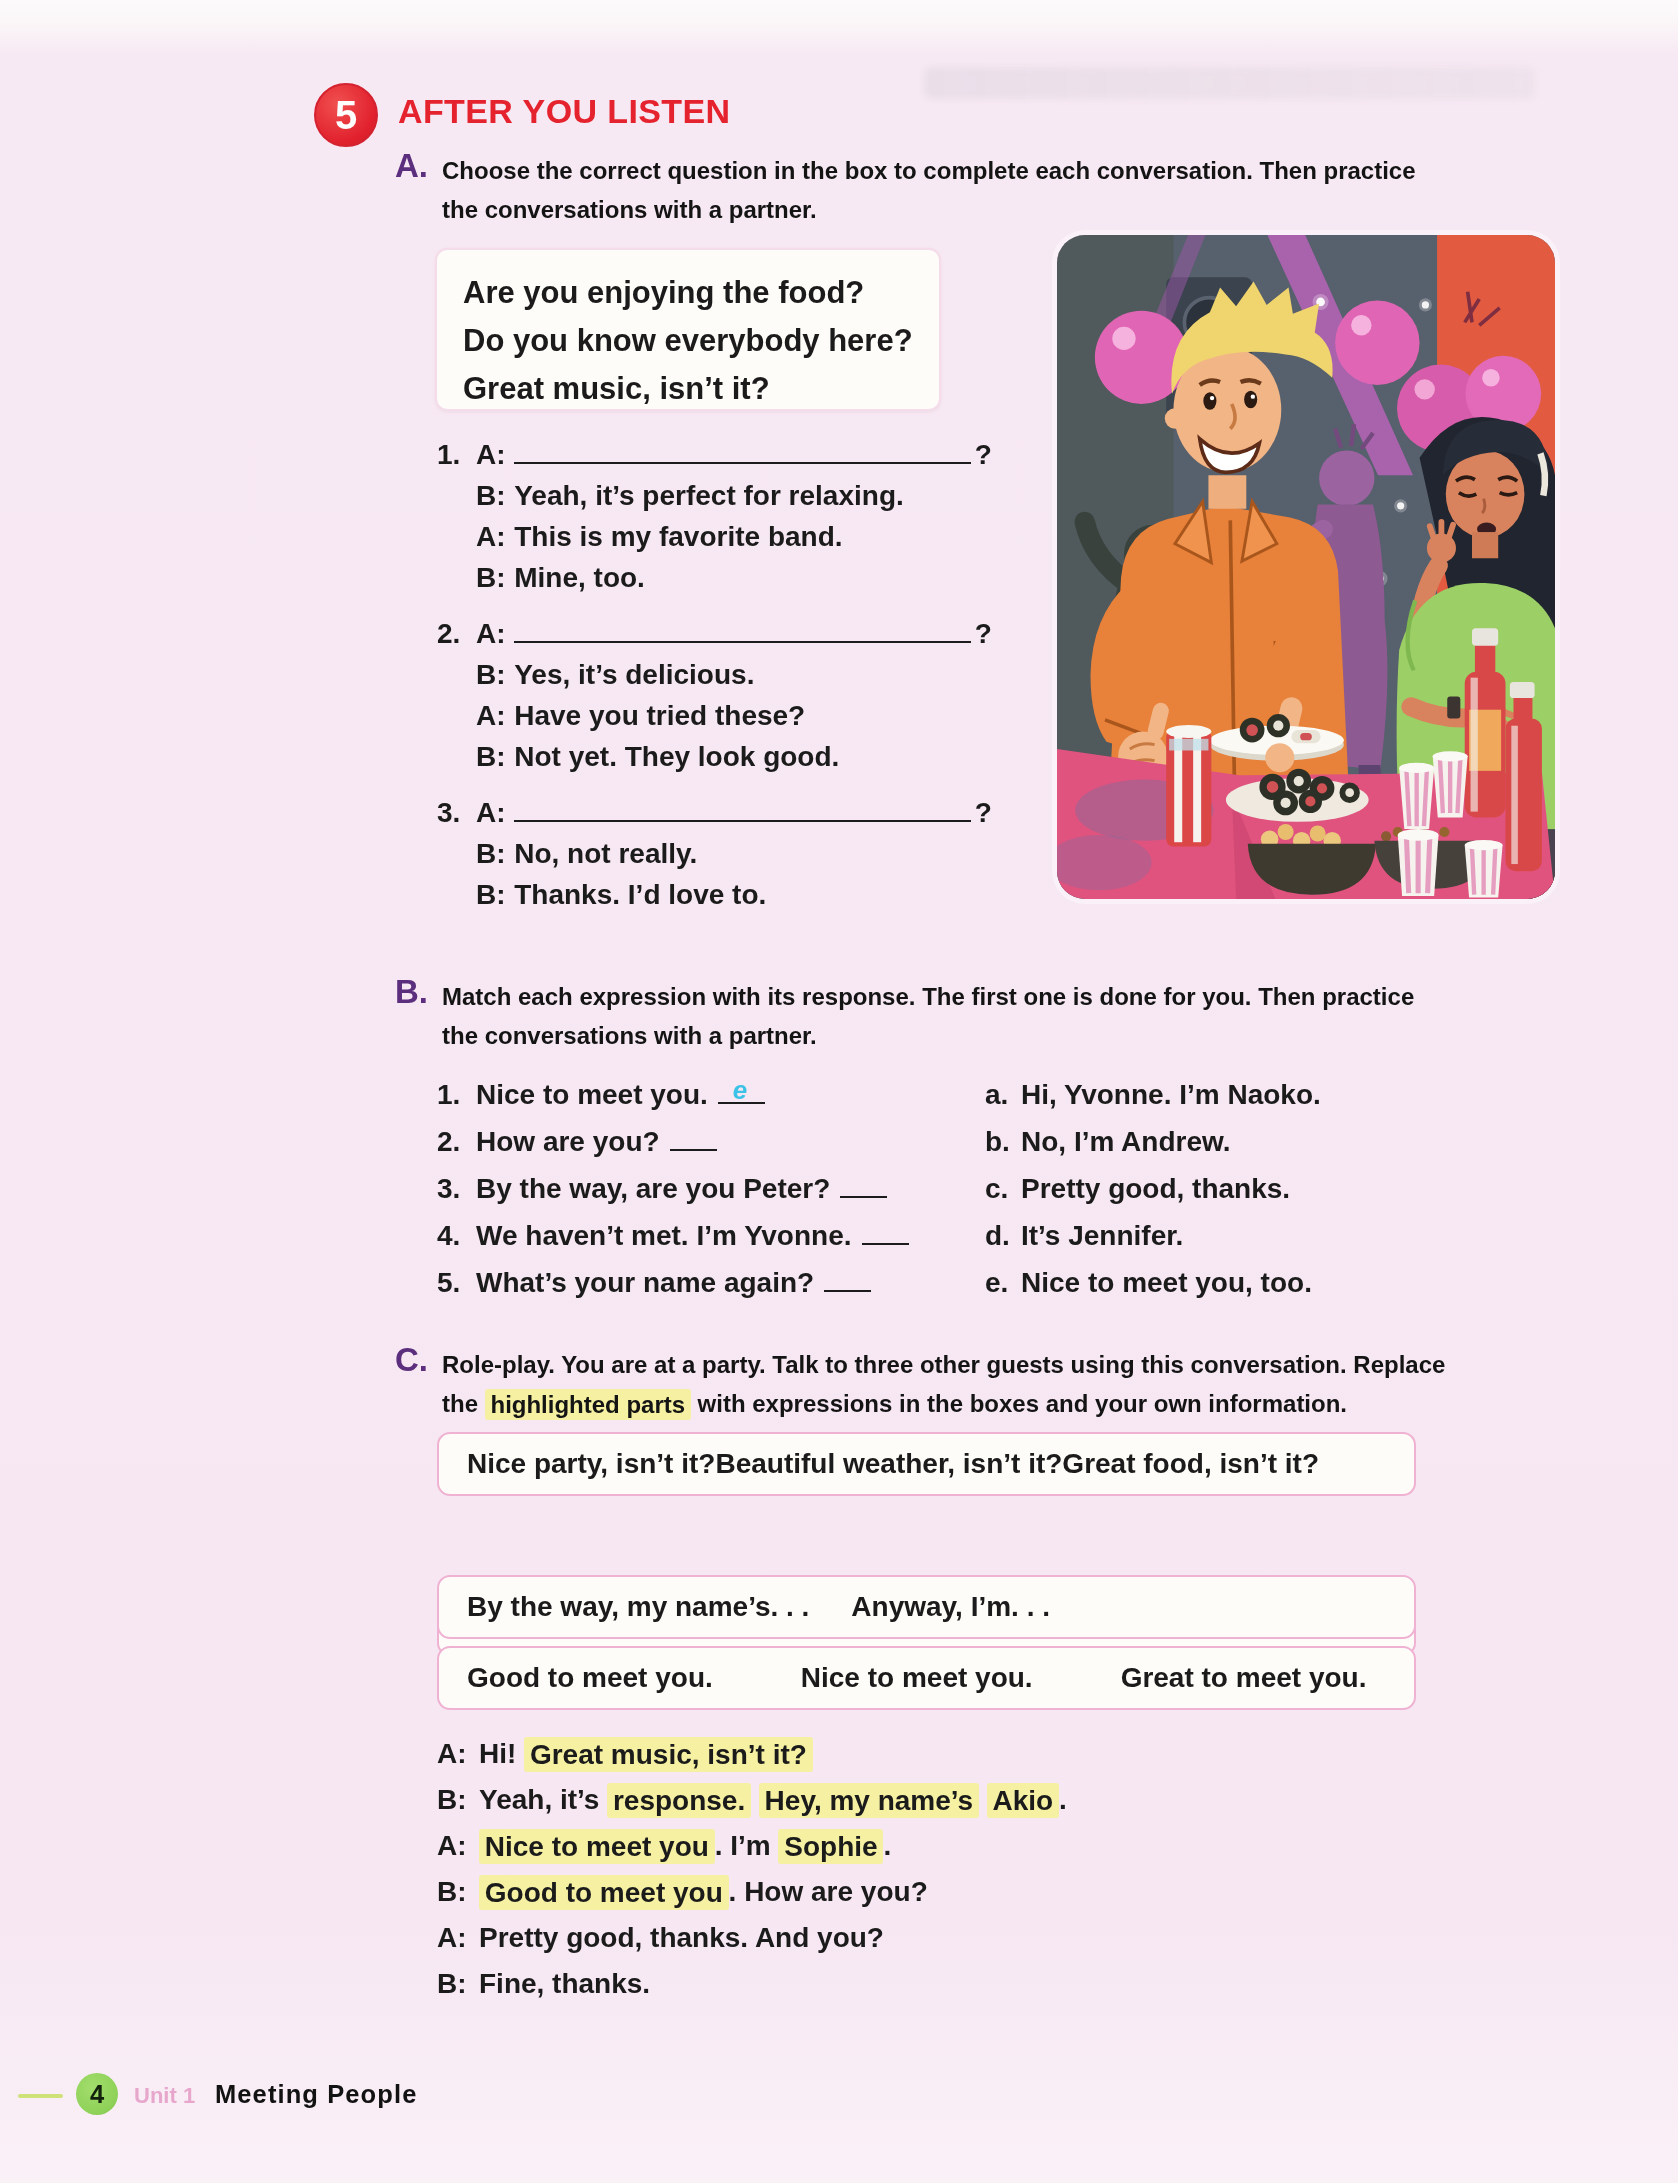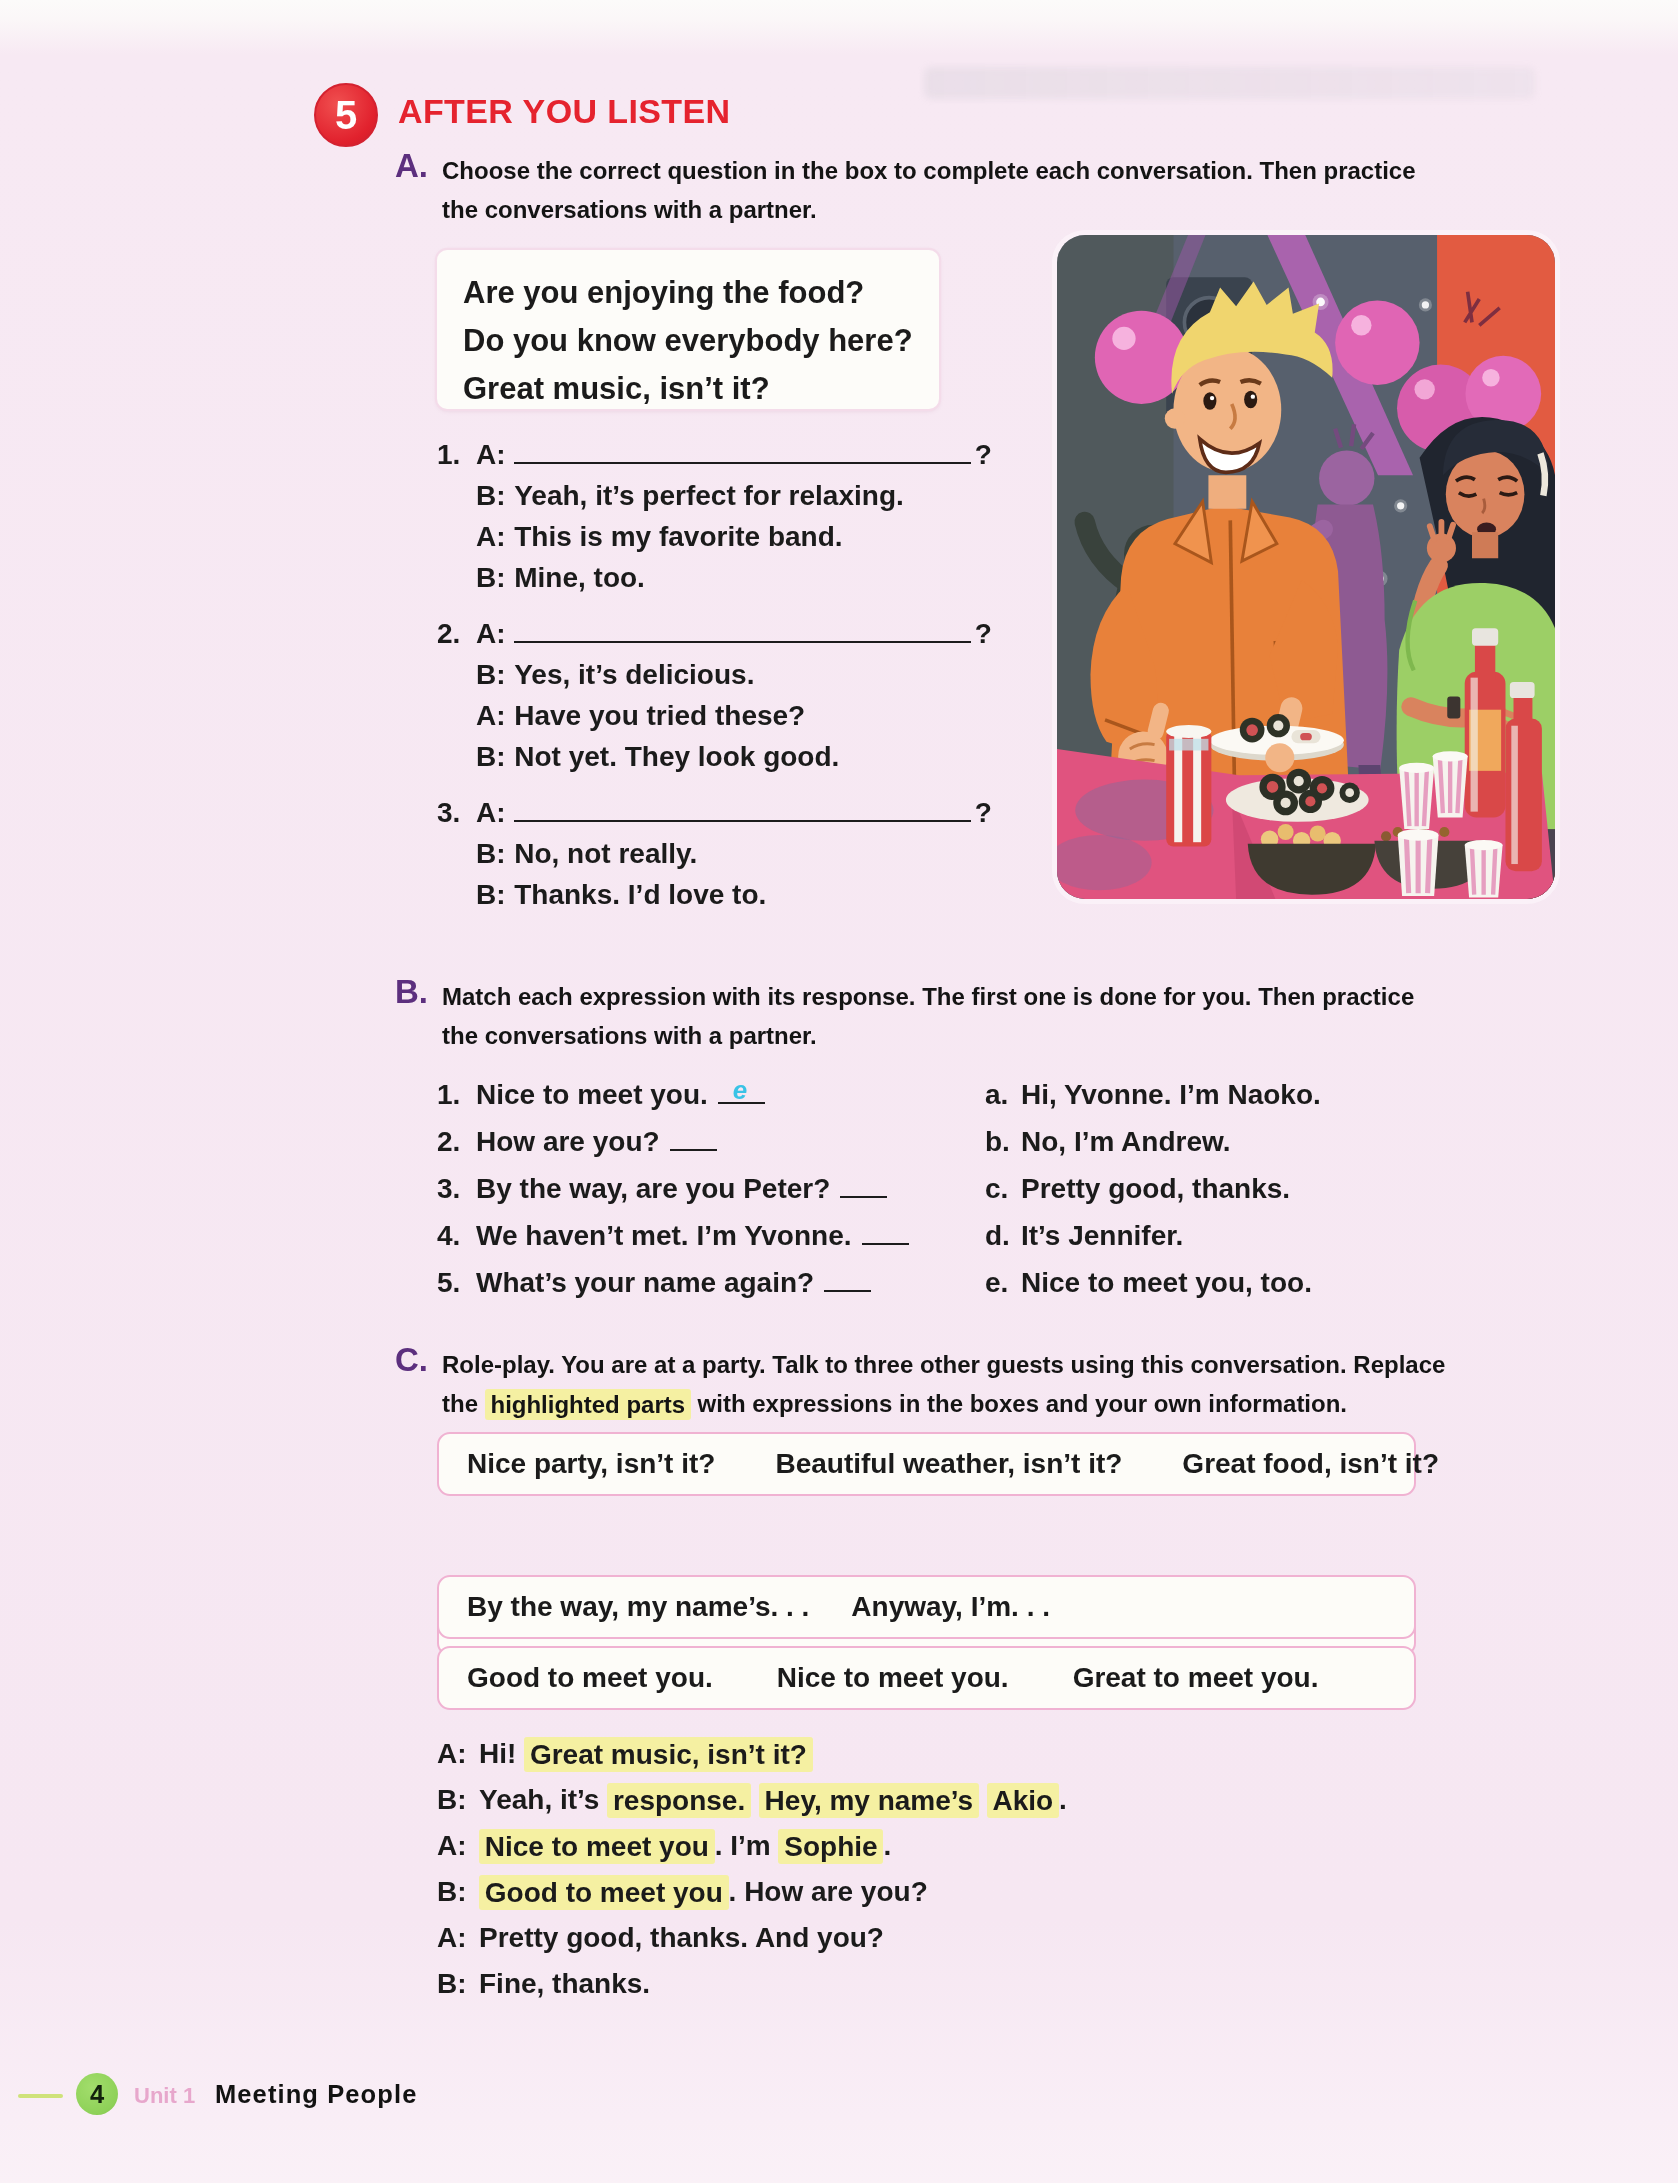--- a/index.html
+++ b/index.html
@@ -60,21 +60,21 @@
     font-style:italic;font-size:26px;font-weight:700;
   }
   .rnum{display:inline-block;width:36px}
   
   .cbox{
     left:437px;width:979px;height:64px;background:#fdfcf8;
     border:2.9px solid #f0b2d2;border-radius:13px;box-sizing:border-box;
     display:flex;align-items:center;padding-left:28px;
     font-size:28px;font-weight:700;white-space:nowrap;
   }
-  .g1{column-gap:60px}.g2{column-gap:65px}.g3{column-gap:42px}.g4{column-gap:64px}
+  .g1{}.g2{column-gap:65px}.g3{column-gap:42px}.g4{column-gap:88px}
   .hl{background:#f5f0a2;border-radius:2.9px;padding:1.5px 5.8px 2.9px;box-decoration-break:clone}
   
   .dlg{left:437px;top:1731px;font-size:28px;font-weight:700;line-height:46px}
   .dsp{display:inline-block;width:42px}
   .dtext{white-space:pre-wrap}
   
   .f-line{left:17.5px;top:2094px;width:45px;height:3.6px;background:#cfe27a;border-radius:2.2px}
   .f-circle{
     left:76px;top:2073px;width:42px;height:42px;border-radius:50%;
     background:radial-gradient(circle at 38% 34%, #a2dd6c, #8ed158 70%, #7cc04a 100%);

